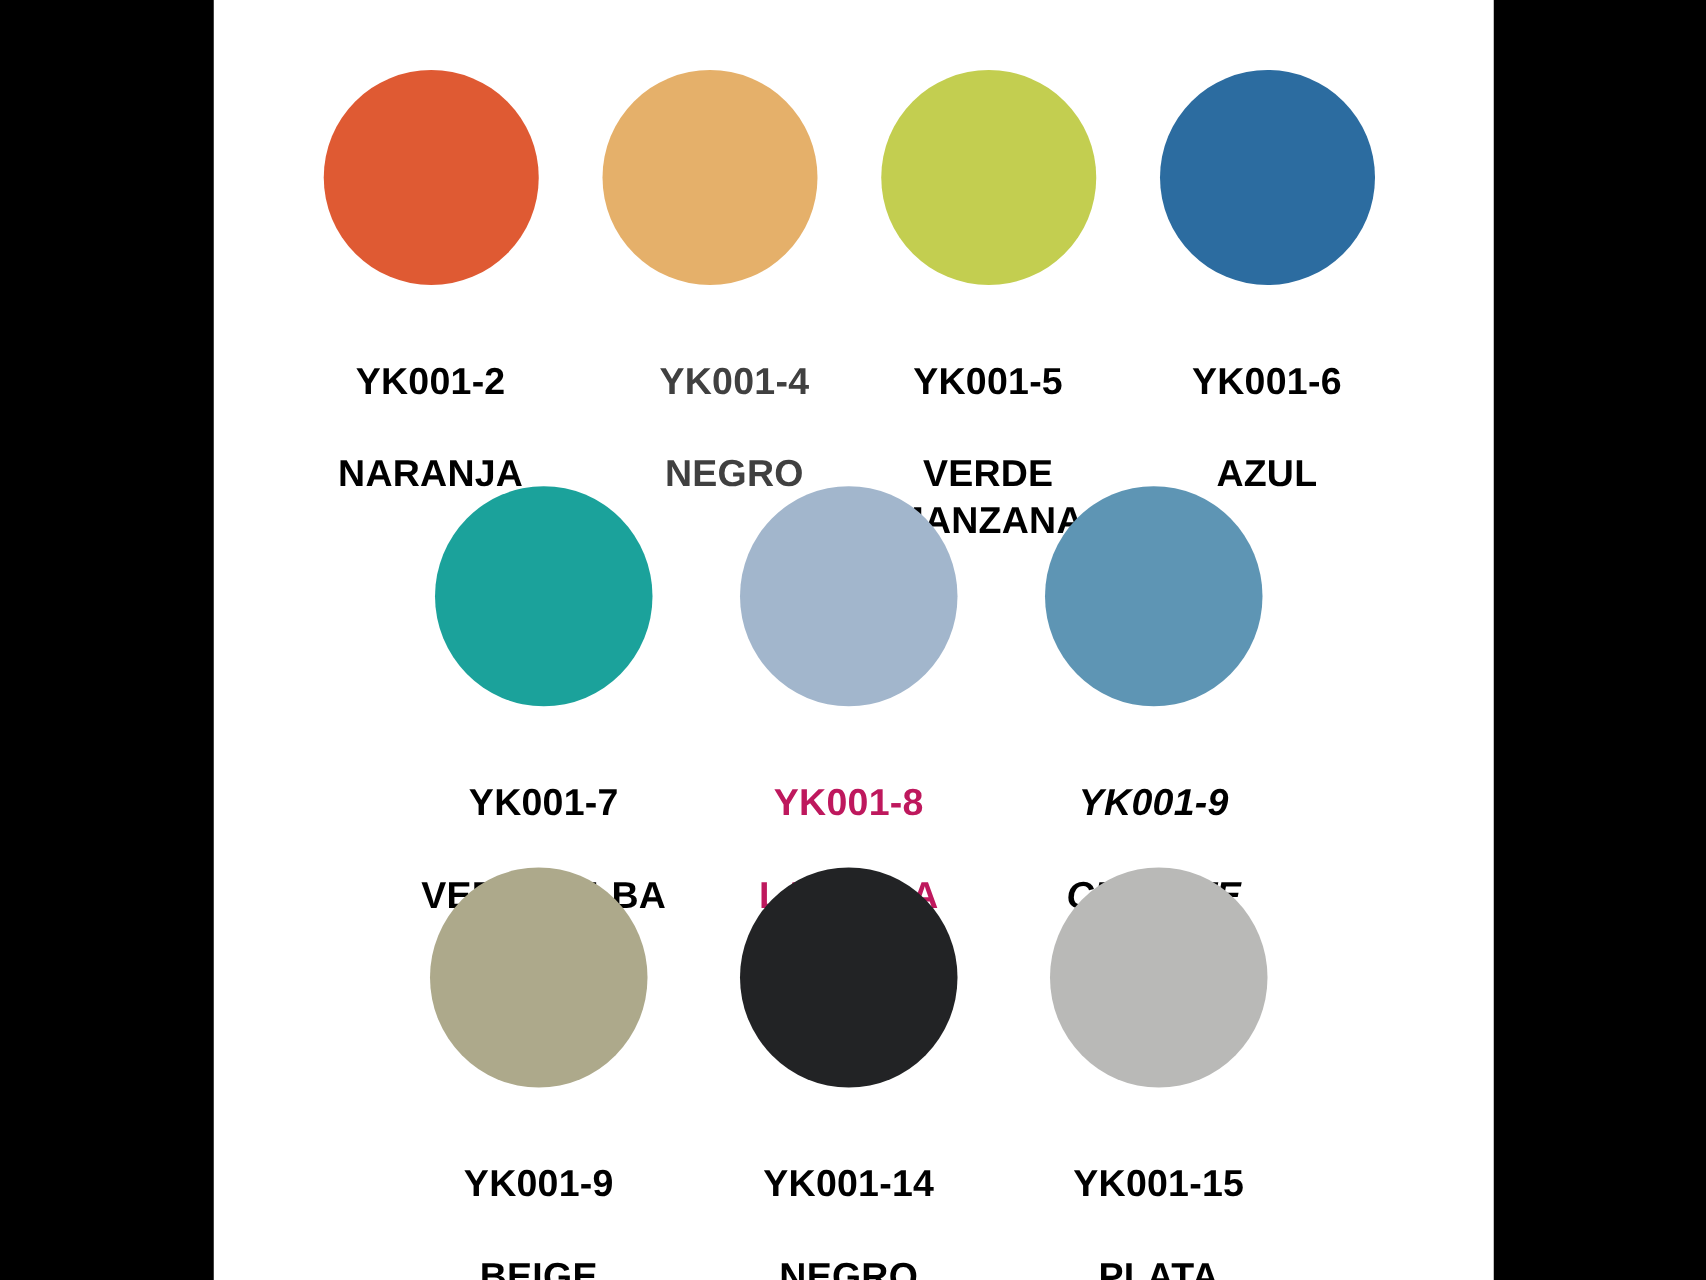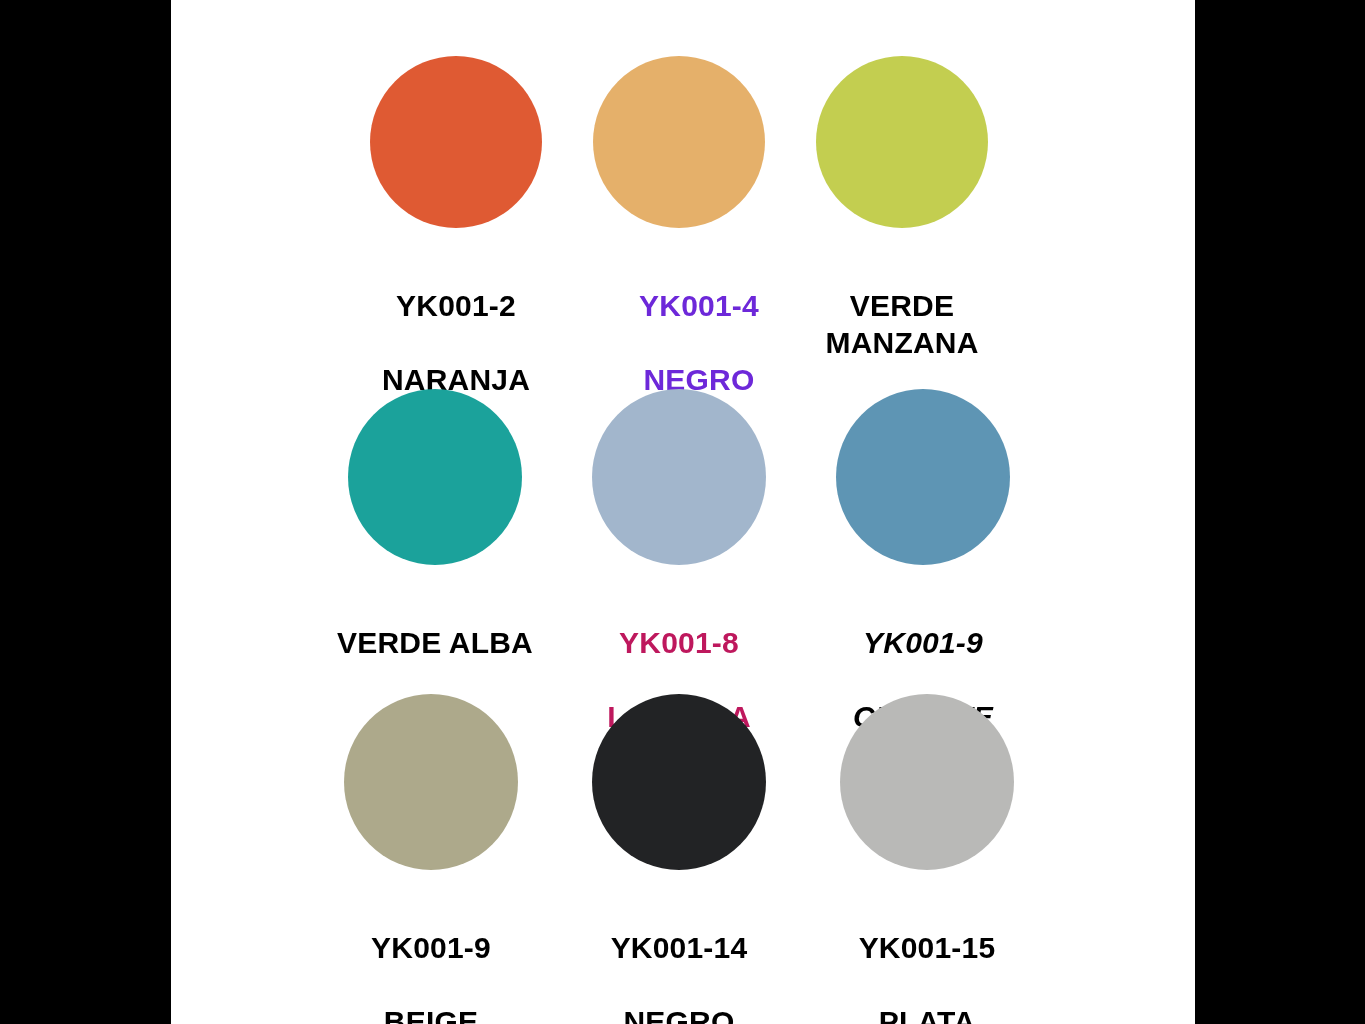--- a/index.html
+++ b/index.html
@@ -116,38 +116,47 @@
       <div class="swatch-row row-1">
         <div class="swatch">
           <div class="swatch-dot" style="background-color: rgb(223, 90, 51);"></div>
           <div class="swatch-caption" style="color: rgb(0, 0, 0);">
             <span class="swatch-code">YK001-2</span>
             <span class="swatch-label">NARANJA</span>
           </div>
         </div>
         <div class="swatch">
           <div class="swatch-dot" style="background-color: rgb(229, 176, 106);"></div>
-          <div class="swatch-caption" style="color: #6d28d9; margin-left: 40px;">
+          <div class="swatch-caption" style="color: #404040; margin-left: 40px;">
             <span class="swatch-code">YK001-4</span>
             <span class="swatch-label">NEGRO</span>
           </div>
         </div>
         <div class="swatch">
           <div class="swatch-dot" style="background-color: rgb(195, 206, 80);"></div>
           <div class="swatch-caption" style="color: rgb(0, 0, 0);">
+            <span class="swatch-code">YK001-5</span>
             <span class="swatch-label">VERDE
 MANZANA</span>
           </div>
         </div>
+        <div class="swatch">
+          <div class="swatch-dot" style="background-color: rgb(44, 108, 160);"></div>
+          <div class="swatch-caption" style="color: rgb(0, 0, 0);">
+            <span class="swatch-code">YK001-6</span>
+            <span class="swatch-label">AZUL</span>
+          </div>
+        </div>
       </div>
 
       <div class="swatch-row row-2">
         <div class="swatch">
           <div class="swatch-dot" style="background-color: rgb(27, 162, 155);"></div>
           <div class="swatch-caption" style="color: rgb(0, 0, 0);">
+            <span class="swatch-code">YK001-7</span>
             <span class="swatch-label">VERDE ALBA</span>
           </div>
         </div>
         <div class="swatch">
           <div class="swatch-dot" style="background-color: rgb(162, 182, 204);"></div>
           <div class="swatch-caption" style="color: #be185d;">
             <span class="swatch-code">YK001-8</span>
             <span class="swatch-label">LAVANDA</span>
           </div>
         </div>

